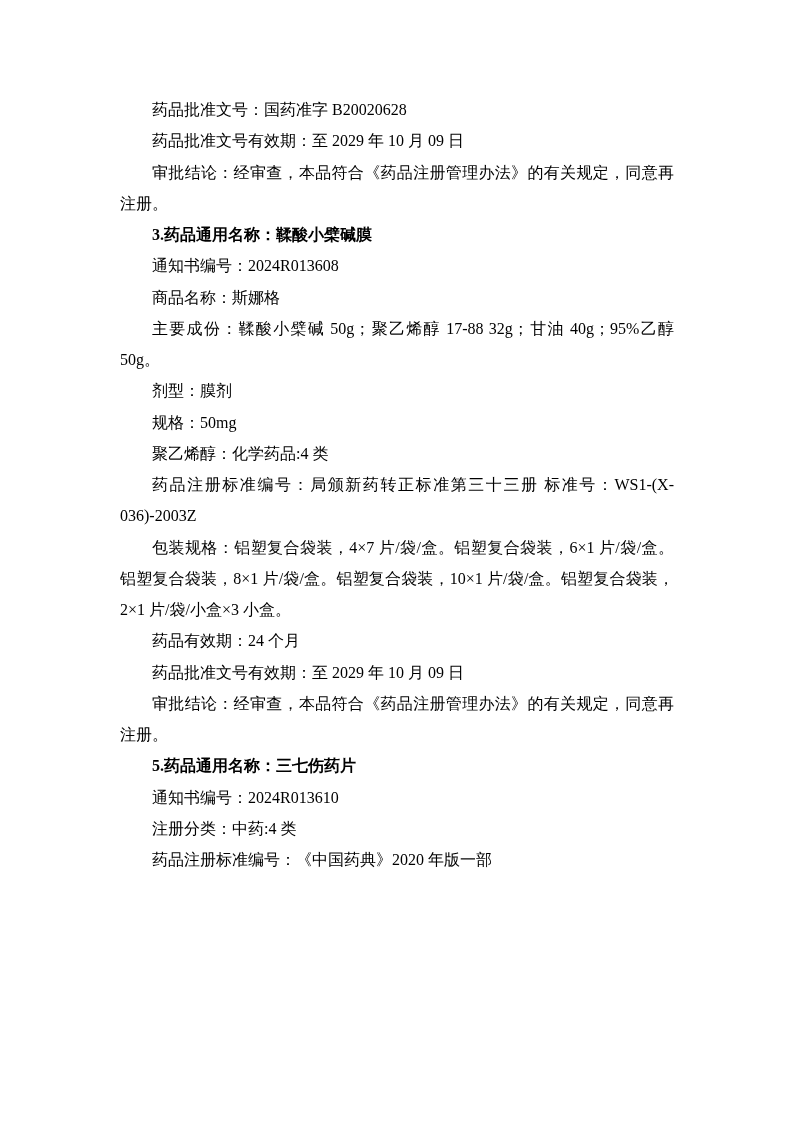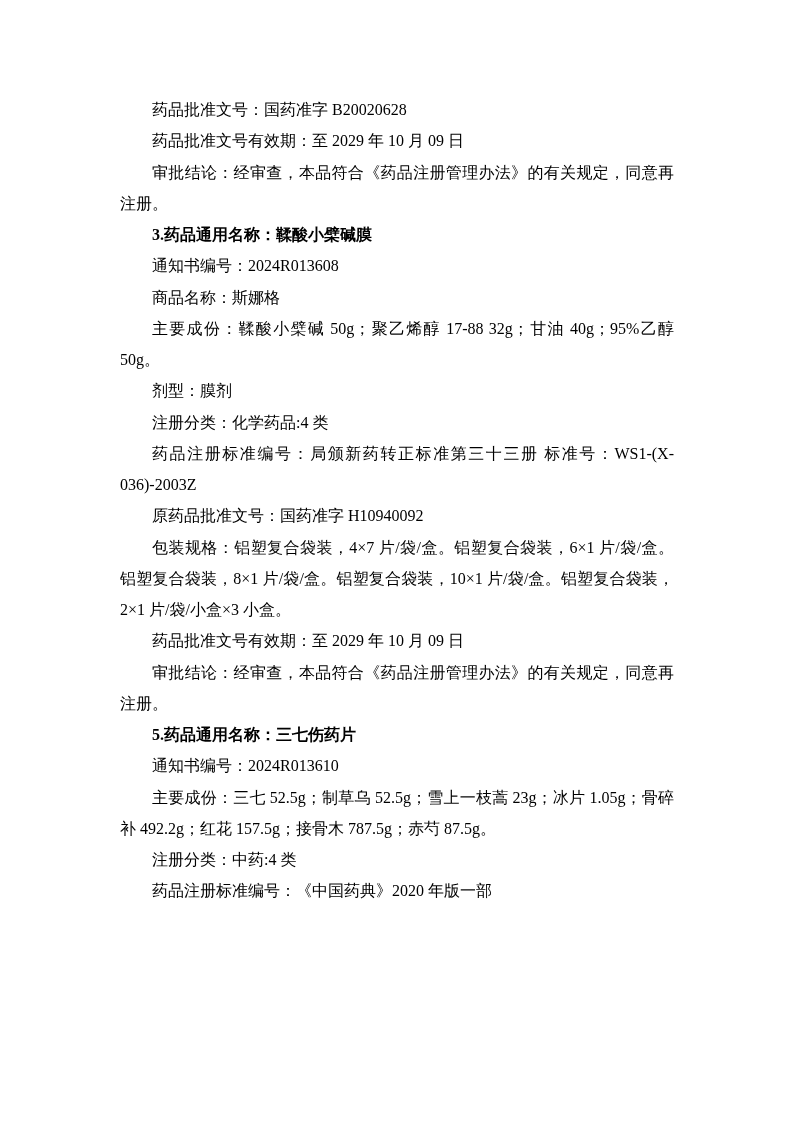--- a/index.html
+++ b/index.html
@@ -42,25 +42,25 @@
 <div class="page">
   <div class="doc-content" id="doc-content">
       <p class="para">药品批准文号：国药准字 B20020628</p>
       <p class="para">药品批准文号有效期：至 2029 年 10 月 09 日</p>
       <p class="para">审批结论：经审查，本品符合《药品注册管理办法》的有关规定，同意再注册。</p>
       <p class="para heading">3.药品通用名称：鞣酸小檗碱膜</p>
       <p class="para">通知书编号：2024R013608</p>
       <p class="para">商品名称：斯娜格</p>
       <p class="para">主要成份：鞣酸小檗碱 50g；聚乙烯醇 17-88 32g；甘油 40g；95%乙醇 50g。</p>
       <p class="para">剂型：膜剂</p>
-      <p class="para">注册分类：化学药品:4 类</p>
+      <p class="para">规格：50mg</p>
+      <p class="para">聚乙烯醇：化学药品:4 类</p>
       <p class="para">药品注册标准编号：局颁新药转正标准第三十三册 标准号：WS1-(X-036)-2003Z</p>
-      <p class="para">原药品批准文号：国药准字 H10940092</p>
       <p class="para">包装规格：铝塑复合袋装，4×7 片/袋/盒。铝塑复合袋装，6×1 片/袋/盒。铝塑复合袋装，8×1 片/袋/盒。铝塑复合袋装，10×1 片/袋/盒。铝塑复合袋装，2×1 片/袋/小盒×3 小盒。</p>
+      <p class="para">药品有效期：24 个月</p>
       <p class="para">药品批准文号有效期：至 2029 年 10 月 09 日</p>
       <p class="para">审批结论：经审查，本品符合《药品注册管理办法》的有关规定，同意再注册。</p>
       <p class="para heading">5.药品通用名称：三七伤药片</p>
       <p class="para">通知书编号：2024R013610</p>
-      <p class="para">主要成份：三七 52.5g；制草乌 52.5g；雪上一枝蒿 23g；冰片 1.05g；骨碎补 492.2g；红花 157.5g；接骨木 787.5g；赤芍 87.5g。</p>
       <p class="para">注册分类：中药:4 类</p>
       <p class="para">药品注册标准编号：《中国药典》2020 年版一部</p>
     </div>
 </div>
 
 </body></html>

